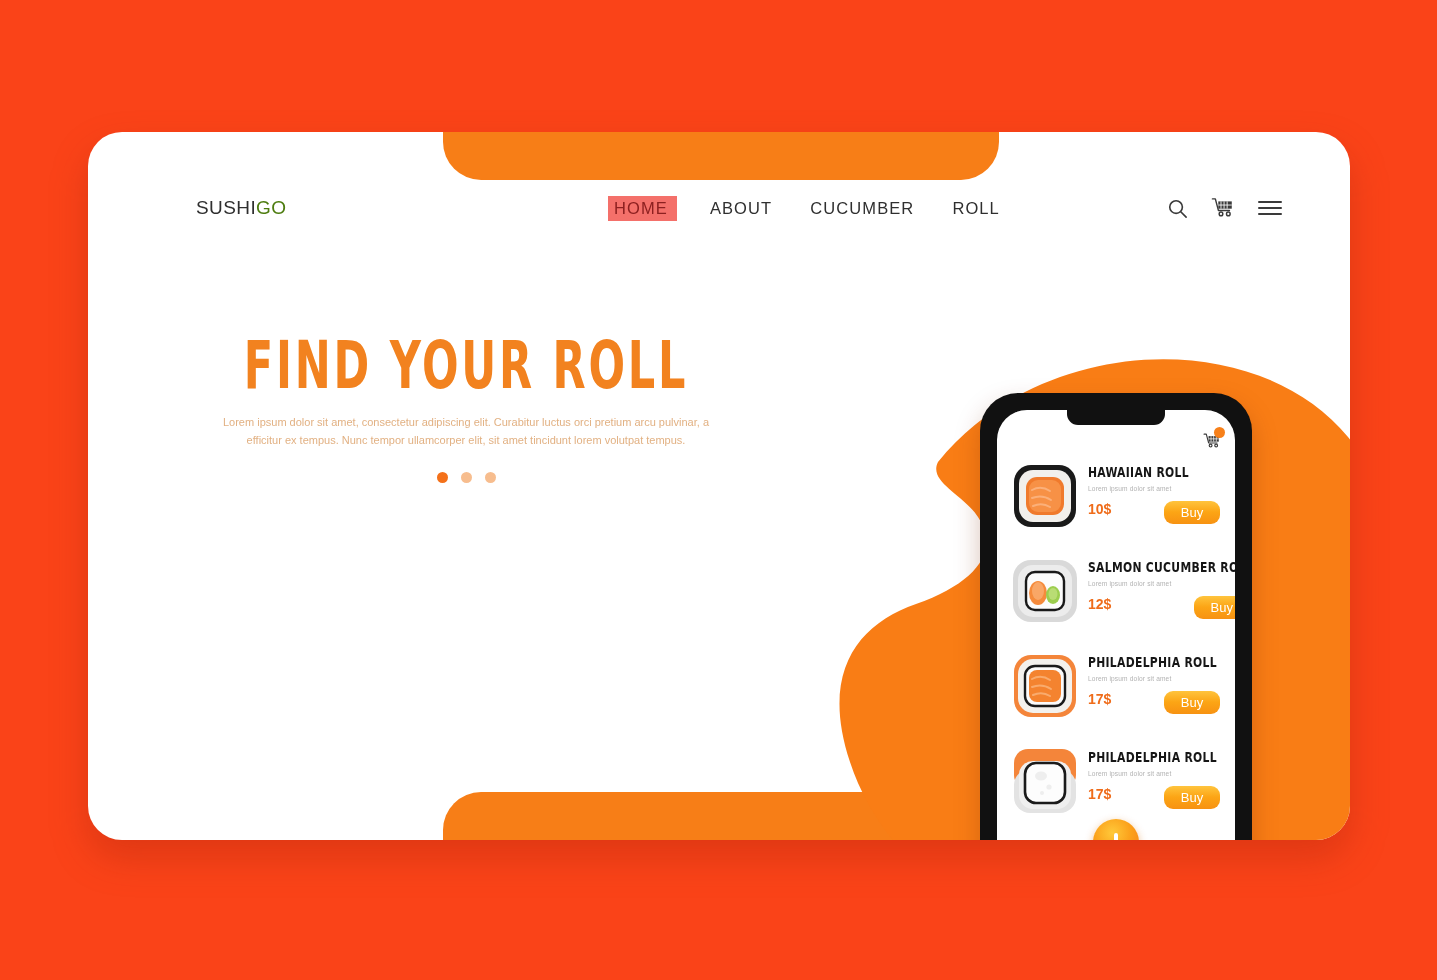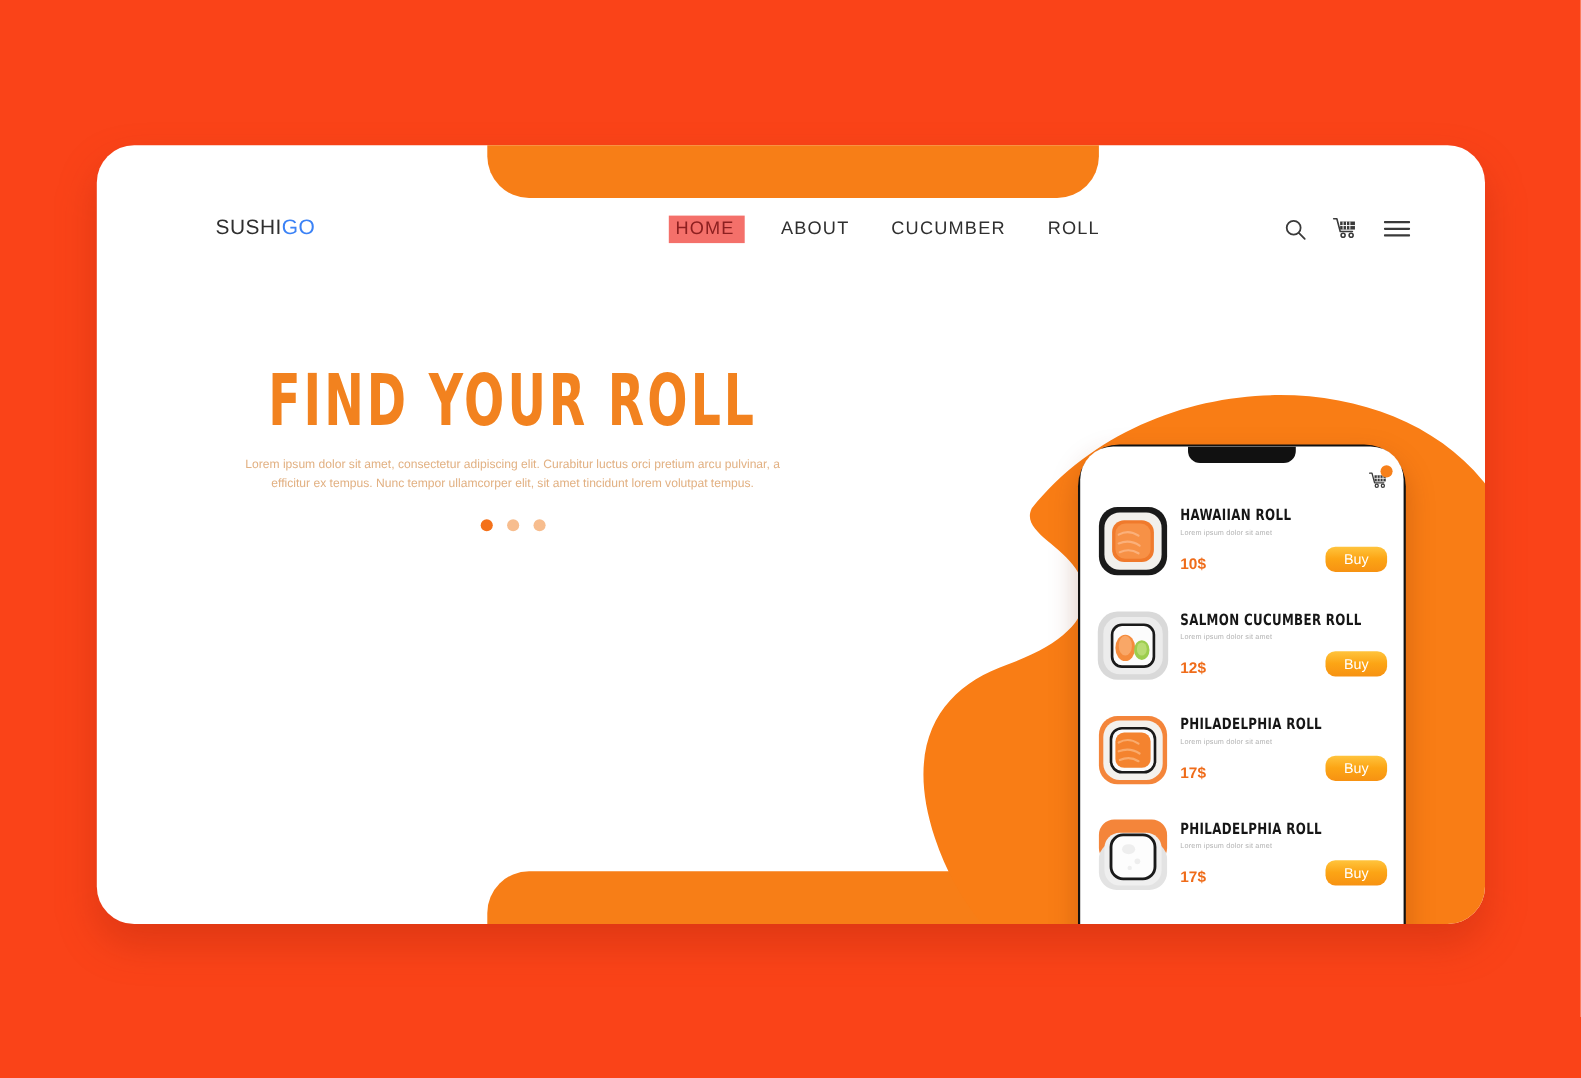--- a/index.html
+++ b/index.html
@@ -35,21 +35,21 @@
   
   .header{
     position:absolute; left:0; top:48px; width:100%; height:56px;
     display:flex; align-items:center;
   }
   .logo{
     position:absolute; left:108px; font-size:19px; letter-spacing:.4px;
     color:#2f2f2f; white-space:nowrap;
   }
   .logo .b{ font-weight:normal; }
-  .logo .l{ font-weight:400; color:#3b82f6; }
+  .logo .l{ font-weight:400; color:#4d7c0f; }
 
   .nav{
     position:absolute; left:520px; display:flex; align-items:center; gap:28px;
   }
   .nav a{
     font-size:16.5px; letter-spacing:1.1px; color:#2f2f2f;
     text-decoration:none; padding:3px 5px;
   }
   .nav a.active{ background:#f4706a; color:#8d2020; font-weight:500; padding:3px 9px 3px 6px; }
 
@@ -78,22 +78,22 @@
     font-size:17px; padding:15px 42px; border-radius:26px; cursor:pointer;
     font-family:"Liberation Sans", sans-serif;
   }
   .dots{ margin-top:22px; display:flex; gap:13px; justify-content:center; }
   .dot{ width:11px; height:11px; border-radius:50%; background:#f7bd8e; cursor:pointer; }
   .dot.on{ background:#f4711a; }
 
   
   .blobwrap{ position:absolute; left:700px; top:210px; width:640px; height:620px; }
   .phone{
-    position:absolute; left:892px; top:272px; width:298px; height:498px;
-    background:#111; border-radius:38px; padding:2px;
+    position:absolute; left:892px; top:261px; width:272px; height:498px;
+    background:#111; border-radius:38px; padding:17px;
     box-shadow:0 12px 26px rgba(120,40,0,.28);
   }
   .screen{
     position:relative; width:100%; height:100%; background:#fff;
     border-radius:30px; overflow:hidden;
   }
   .notch{
     position:absolute; left:50%; top:0; transform:translateX(-50%);
     width:98px; height:15px; background:#111; border-radius:0 0 11px 11px;
   }
@@ -106,21 +106,21 @@
   .list{ position:absolute; left:0; top:44px; width:100%; }
   .item{ display:flex; align-items:flex-start; padding:6px 12px 6px 14px; height:95px; }
   .thumb{ width:68px; height:68px; flex:none; margin-top:2px; }
   .info{ flex:1; padding-left:9px; padding-top:4px; position:relative; }
   .iname{
     font-family:"DejaVu Sans Condensed","DejaVu Sans", sans-serif;
     font-size:12px; font-weight:bold; color:#161616; letter-spacing:.3px;
     transform:scaleY(1.18); transform-origin:left top; white-space:nowrap;
   }
   .idesc{ margin-top:7px; font-size:6.6px; color:#b3b3b3; letter-spacing:.15px; }
-  .irow{ margin-top:9px; display:flex; align-items:flex-end; }
+  .irow{ margin-top:9px; display:flex; align-items:flex-start; }
   .price{ font-size:14px; font-weight:bold; color:#ef6c1a; }
   .buy{
     margin-left:auto; margin-right:3px;
     background:linear-gradient(180deg,#ffc43d 0%,#fca515 48%,#f79212 100%);
     color:#fff; font-size:13px; border:none; border-radius:9px;
     padding:4px 0; width:56px; cursor:pointer; text-align:center;
     font-family:"Liberation Sans", sans-serif;
   }
 
   .bottombar{

